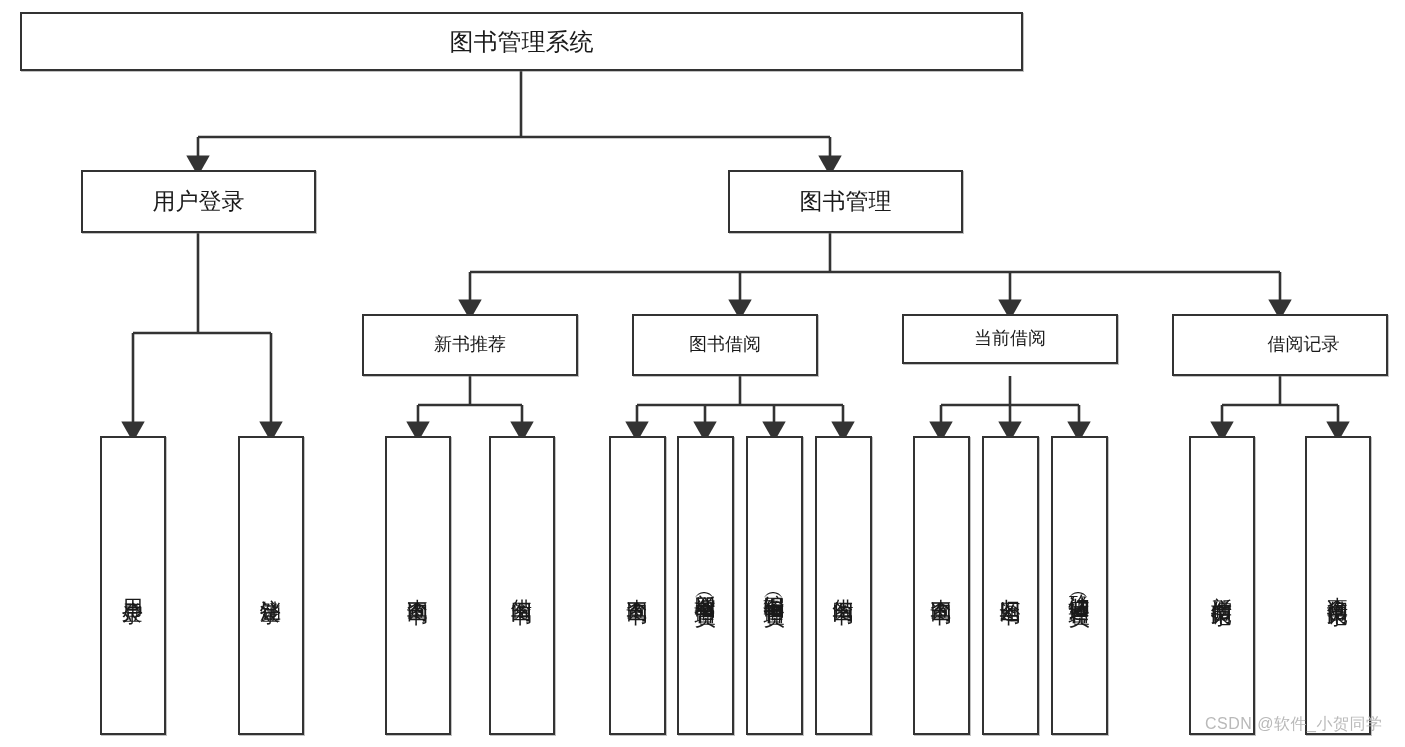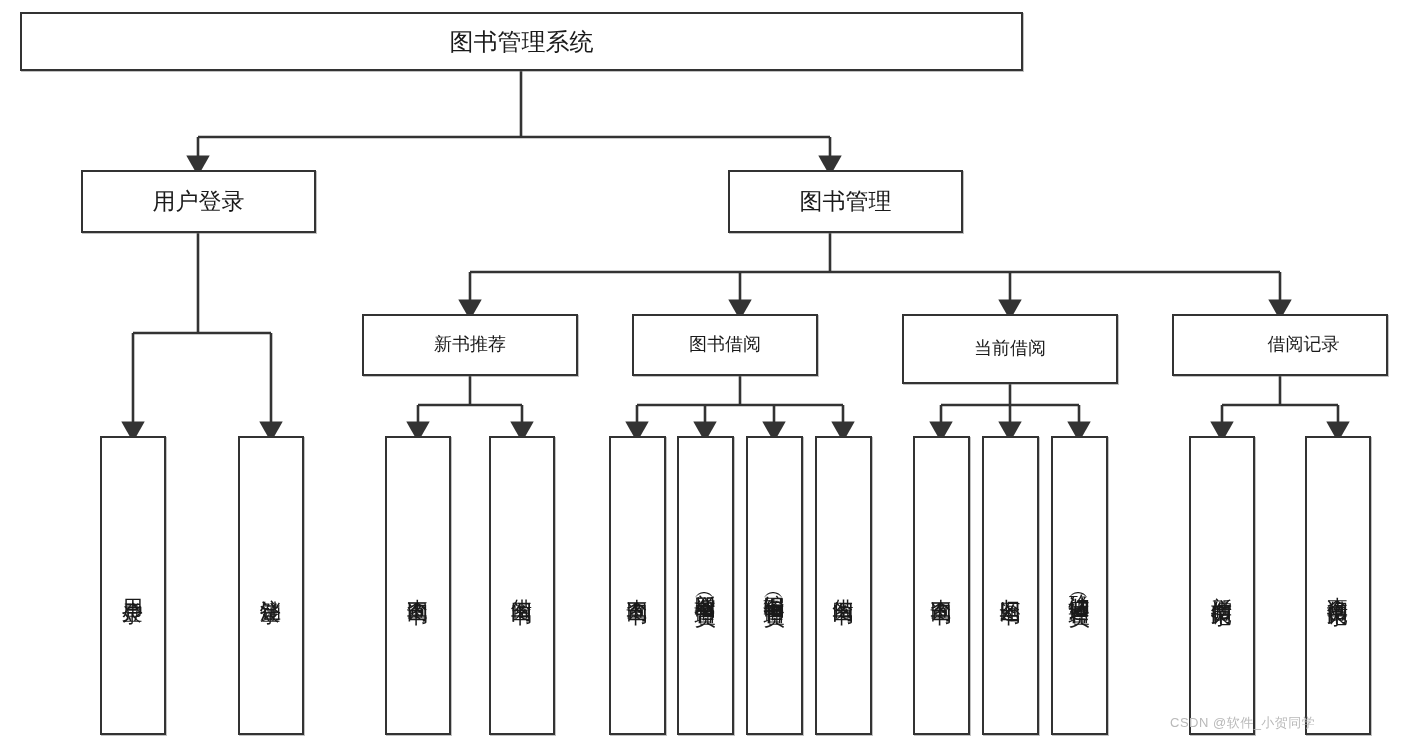--- a/index.html
+++ b/index.html
@@ -60,23 +60,23 @@
   #edges {
     position: absolute;
     left: 0;
     top: 0;
     width: 1405px;
     height: 747px;
     pointer-events: none;
   }
   .watermark {
     position: absolute;
-    left: 1170px;
+    left: 1205px;
     top: 714px;
-    font-size: 13px;
+    font-size: 16px;
     color: #b9b9b9;
     white-space: nowrap;
     letter-spacing: 0.5px;
   }
 </style>
 </head>
 <body>
 
 <div id="canvas">
 
@@ -140,21 +140,21 @@
   <div class="node lvl1" style="left:712px; top:170px; width:235px; height:63px;margin-left:16px;">
     <span class="node-label">图书管理</span>
   </div>
 
   <div class="node lvl2" style="left:362px; top:314px; width:216px; height:62px;">
     <span class="node-label">新书推荐</span>
   </div>
   <div class="node lvl2" style="left:632px; top:314px; width:186px; height:62px;">
     <span class="node-label">图书借阅</span>
   </div>
-  <div class="node lvl2" style="left:902px; top:314px; width:216px; height:70px;">
+  <div class="node lvl2" style="left:902px; top:314px; width:216px; height:50px;">
     <span class="node-label">当前借阅</span>
   </div>
   <div class="node lvl2" style="left:1172px; top:314px; width:216px; height:62px;padding-left:47px;">
     <span class="node-label">借阅记录</span>
   </div>
 
   <div class="node leaf" style="left:100px; top:436px; width:66px; height:299px;">
     <span class="node-label">用户登录</span>
   </div>
   <div class="node leaf" style="left:238px; top:436px; width:66px; height:299px;">

